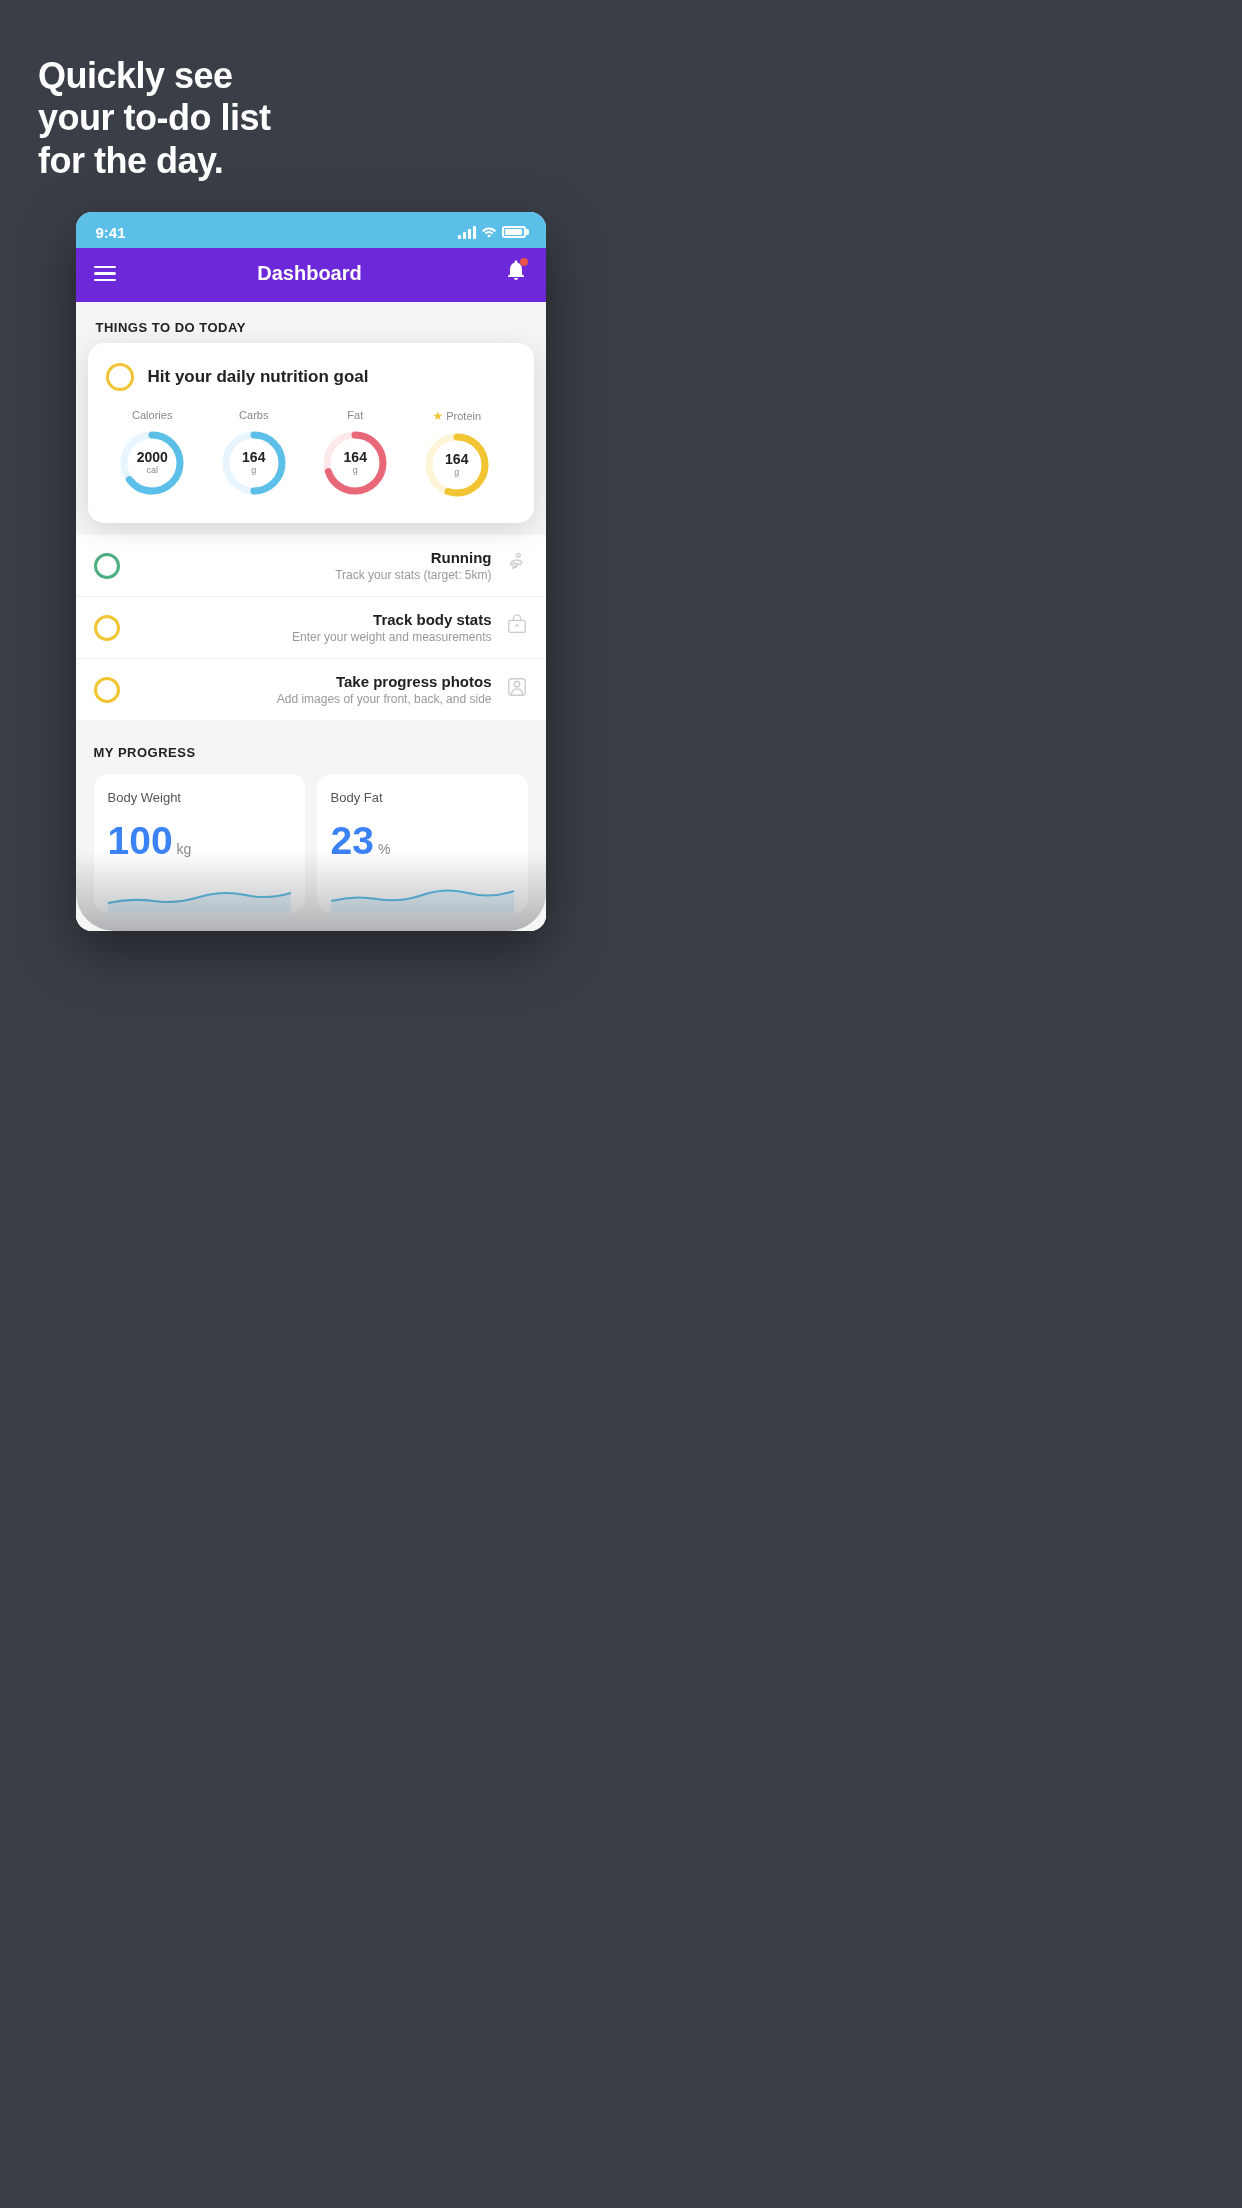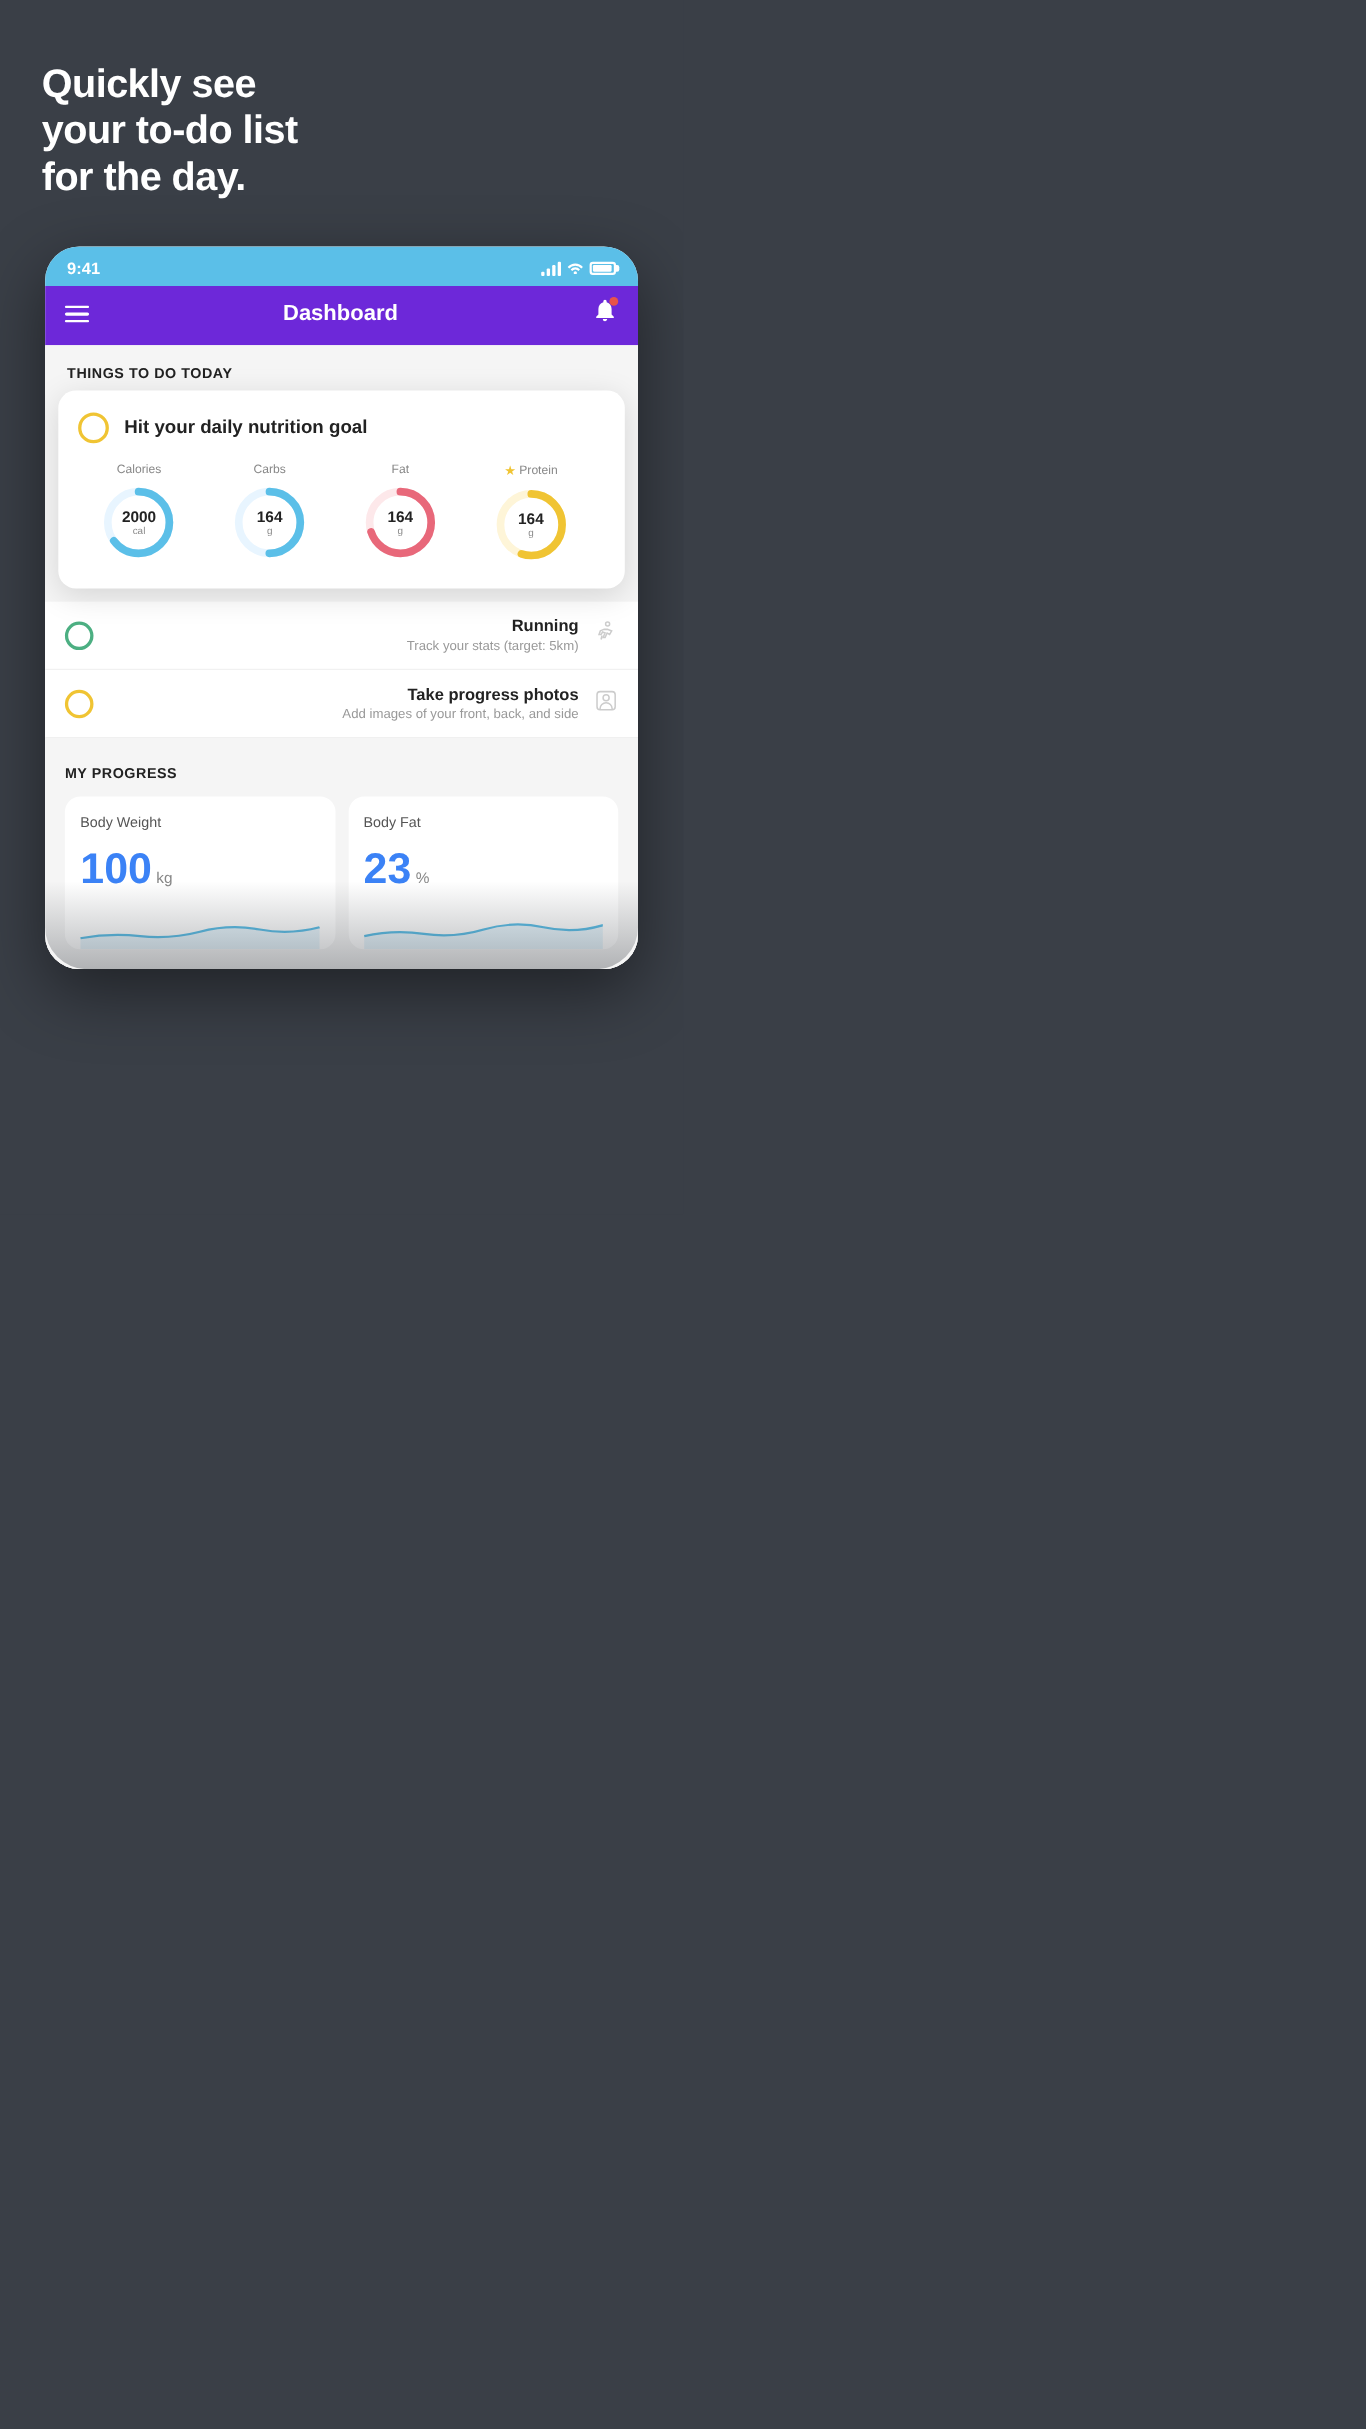--- a/index.html
+++ b/index.html
@@ -24,24 +24,24 @@
       color: #ffffff;
       font-size: 36px;
       font-weight: 800;
       line-height: 1.18;
       letter-spacing: -0.5px;
     }
 
     
     .phone-frame {
       position: relative;
-      margin: 12px auto;
-      width: 539px;
+      margin: 0 auto;
+      width: 470px;
       background: #ffffff;
-      border-radius: 31px;
+      border-radius: 16px;
       overflow: hidden;
       box-shadow: 0 20px 60px rgba(0,0,0,0.45);
     }
 
     
     .status-bar {
       background: #5bbfe8;
       display: flex;
       justify-content: space-between;
       align-items: center;
@@ -483,20 +483,34 @@
           </div>
           <span class="todo-icon">
             <svg width="22" height="22" viewBox="0 0 24 24" fill="none" stroke="#ccc" stroke-width="1.5">
               <path d="M13.5 5.5a2 2 0 100-4 2 2 0 000 4z"></path>
               <path d="M9.8 8.9l-3.5 1.5L5 14h2l1.5-2.5 2.5 1L9 17h2l2-4.5 2.5 1.5 2-3.5-4.2-1.6z"></path>
               <path d="M7 19l1-4"></path>
             </svg>
           </span>
         </div>
 
+        <div class="todo-item">
+          <div class="todo-circle yellow"></div>
+          <div class="todo-text">
+            <div class="todo-name">Track body stats</div>
+            <div class="todo-sub">Enter your weight and measurements</div>
+          </div>
+          <span class="todo-icon">
+            <svg width="22" height="22" viewBox="0 0 24 24" fill="none" stroke="#ccc" stroke-width="1.5">
+              <rect x="3" y="7" width="18" height="13" rx="2"></rect>
+              <path d="M8 7V5a4 4 0 018 0v2"></path>
+              <path d="M12 13v-2M10 13h4"></path>
+            </svg>
+          </span>
+        </div>
 
         <div class="todo-item">
           <div class="todo-circle yellow"></div>
           <div class="todo-text">
             <div class="todo-name">Take progress photos</div>
             <div class="todo-sub">Add images of your front, back, and side</div>
           </div>
           <span class="todo-icon">
             <svg width="22" height="22" viewBox="0 0 24 24" fill="none" stroke="#ccc" stroke-width="1.5">
               <rect x="3" y="3" width="18" height="18" rx="3"></rect>

